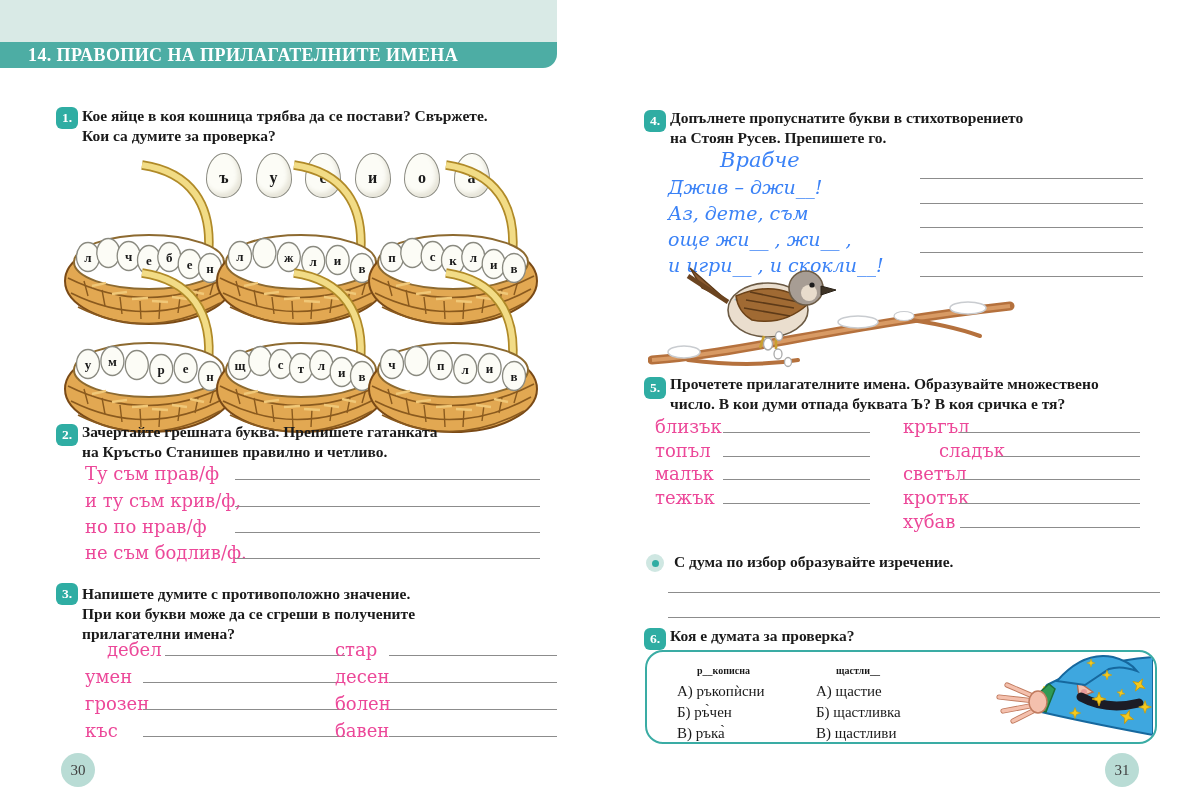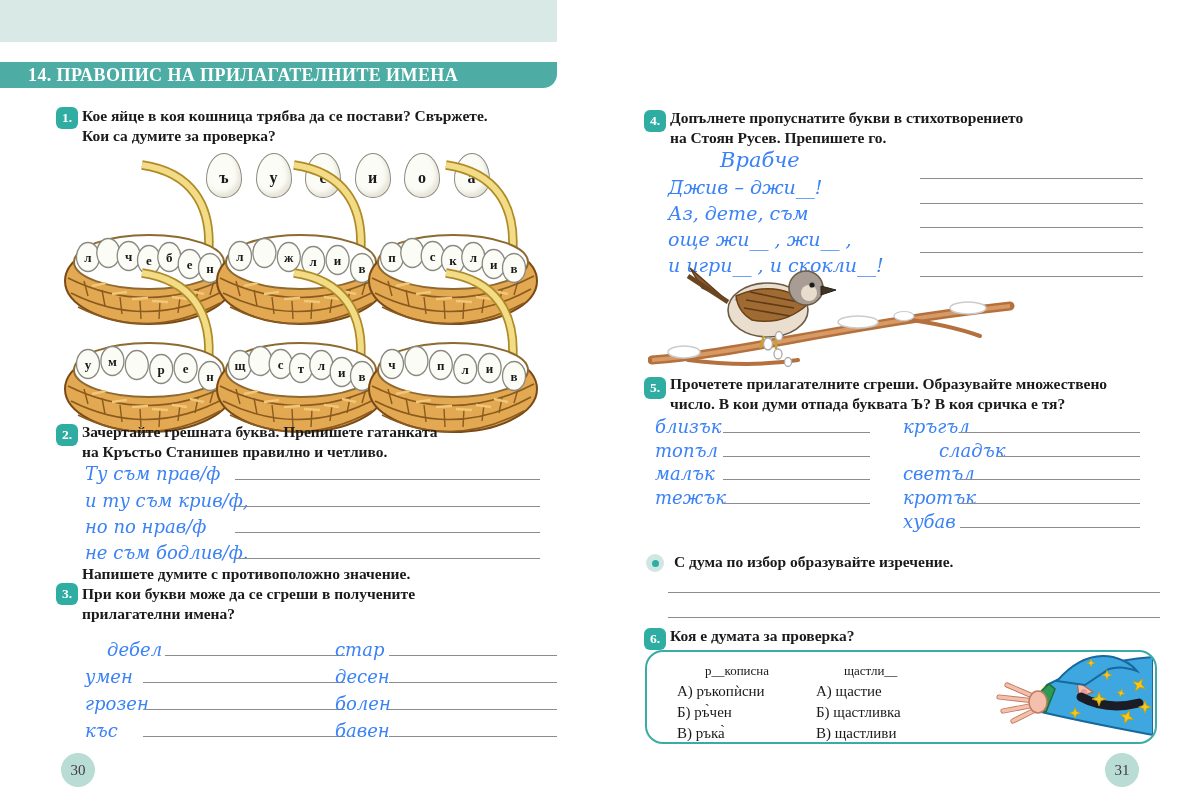--- a/index.html
+++ b/index.html
@@ -2,54 +2,54 @@
 <html><head>
 <meta charset="utf-8">
 <style>
   html,body{margin:0;padding:0;background:#ffffff;}
   .sheet{position:relative;width:1200px;height:807px;background:#ffffff;overflow:hidden;
          font-family:"Liberation Serif",serif;color:#1a1a1a;}
   .abs{position:absolute;}
   
   .hdr-pale{left:0;top:0;width:557px;height:42px;background:#d9eae6;}
   .hdr-band{left:0;top:42px;width:557px;height:26px;background:#4dada4;border-radius:0 0 14px 0;
-            display:flex;align-items:center;margin-top:20px;}
+            display:flex;align-items:center;}
   .hdr-title{color:#ffffff;font-weight:bold;font-size:18px;letter-spacing:.4px;padding-left:28px;white-space:nowrap;}
   
   .badge{width:22px;height:22px;border-radius:6px;background:#2fada3;color:#fff;font-weight:bold;
          font-size:13.5px;display:flex;align-items:center;justify-content:center;}
   .ttext{font-weight:bold;font-size:15.5px;line-height:20px;white-space:nowrap;}
   
   .cur{font-family:"DejaVu Serif",serif;font-style:italic;color:#3b82f6;}
   
   .eggs-row{display:flex;gap:13.5px;}
   .egg{width:34px;height:43px;background:#fcfcf6;border:1.4px solid #8a8a80;
        border-radius:50% 50% 50% 50%/60% 60% 42% 42%;display:flex;align-items:center;justify-content:center;
        box-shadow:inset -3px -4px 4px rgba(140,130,90,.18);}
   .egg-letter{font-weight:bold;font-size:16px;margin-top:5px;}
   .basket-wrap{position:absolute;width:175px;height:185px;}
   .beggtxt{font:700 13px "Liberation Serif",serif;fill:#1a1a1a;text-anchor:middle;}
   
   .wrow{display:flex;align-items:flex-end;}
   .h27{height:27px;} .h26{height:26.3px;} .h24{height:23.8px;}
-  .cword{font-family:"DejaVu Serif",serif;font-style:italic;font-size:18px;color:#3b82f6;flex:none;white-space:nowrap;}
+  .cword{font-family:"DejaVu Serif",serif;font-size:18px;color:#ec4899;flex:none;white-space:nowrap;}
   .uline{flex:1;border-bottom:1.2px solid #8c8c8c;margin-bottom:4px;}
   
   .pline{font-size:19px;height:26px;white-space:nowrap;}
   .ptitle{font-size:21px;}
   .wline{height:23.4px;border-bottom:1.2px solid #8c8c8c;}
   .bl-line{height:24.5px;border-bottom:1.2px solid #8c8c8c;}
   
   .bullet-c{width:18px;height:18px;border-radius:50%;background:#cfe7e2;display:flex;align-items:center;justify-content:center;}
   .bullet-d{width:7px;height:7px;border-radius:50%;background:#2fada3;}
   
   .qbox{border:2.5px solid #3aaca4;border-radius:18px;background:#fff;overflow:hidden;}
   .q6col{position:absolute;top:8px;}
   .opt{font-size:15px;line-height:21px;white-space:nowrap;}
-  .opt-h{font-weight:normal;font-size:13px;line-height:21px;margin-left:28px;white-space:nowrap;}
+  .opt-h{font-weight:bold;font-size:10px;line-height:21px;margin-left:20px;white-space:nowrap;}
   
   .pagenum{width:34px;height:34px;border-radius:50%;background:#b9dcd5;color:#404040;font-size:15px;
            display:flex;align-items:center;justify-content:center;}
 </style>
 </head>
 <body>
 
 <div class="sheet">
 
   <div class="abs hdr-pale"></div>
@@ -326,21 +326,21 @@
         <span class="cword" style="width: 150px;">но по нрав/ф</span>
         <span class="uline"></span>
       </div>
       <div class="wrow h26">
         <span class="cword" style="width: 150px;">не съм бодлив/ф.</span>
         <span class="uline"></span>
       </div>
     </div>
 
   <div class="abs badge" style="left:56px;top:583px">3.</div>
-  <div class="abs ttext" style="left:82px;top:564px">
+  <div class="abs ttext" style="left:82px;top:584px">
     <div>Напишете думите с противоположно значение.</div>
     <div>При кои букви може да се сгреши в получените</div>
     <div>прилагателни имена?</div>
   </div>
   <div class="abs" style="left:85px;top:633px;width:260px">
       <div class="wrow h27">
         <span class="cword" style="width: 58px; margin-left: 22px;">дебел</span>
         <span class="uline"></span>
       </div>
       <div class="wrow h27">
@@ -423,21 +423,21 @@
     <g fill="#fff" stroke="#aaa" stroke-width="1.3">
       <ellipse cx="120" cy="84" rx="4.5" ry="6"></ellipse>
       <ellipse cx="130" cy="94" rx="4" ry="5"></ellipse>
       <ellipse cx="140" cy="102" rx="3.5" ry="4.5"></ellipse>
       <ellipse cx="131" cy="76" rx="3.5" ry="4.5"></ellipse>
     </g>
   </svg>
 
   <div class="abs badge" style="left:644px;top:377px">5.</div>
   <div class="abs ttext" style="left:670px;top:374px">
-    <div>Прочетете прилагателните сгреши. Образувайте множествено</div>
+    <div>Прочетете прилагателните имена. Образувайте множествено</div>
     <div>число. В кои думи отпада буквата Ъ? В коя сричка е тя?</div>
   </div>
   <div class="abs" style="left:655px;top:413px;width:215px">
       <div class="wrow h24">
         <span class="cword" style="width: 68px;">близък</span>
         <span class="uline"></span>
       </div>
       <div class="wrow h24">
         <span class="cword" style="width: 68px;">топъл</span>
         <span class="uline"></span>

